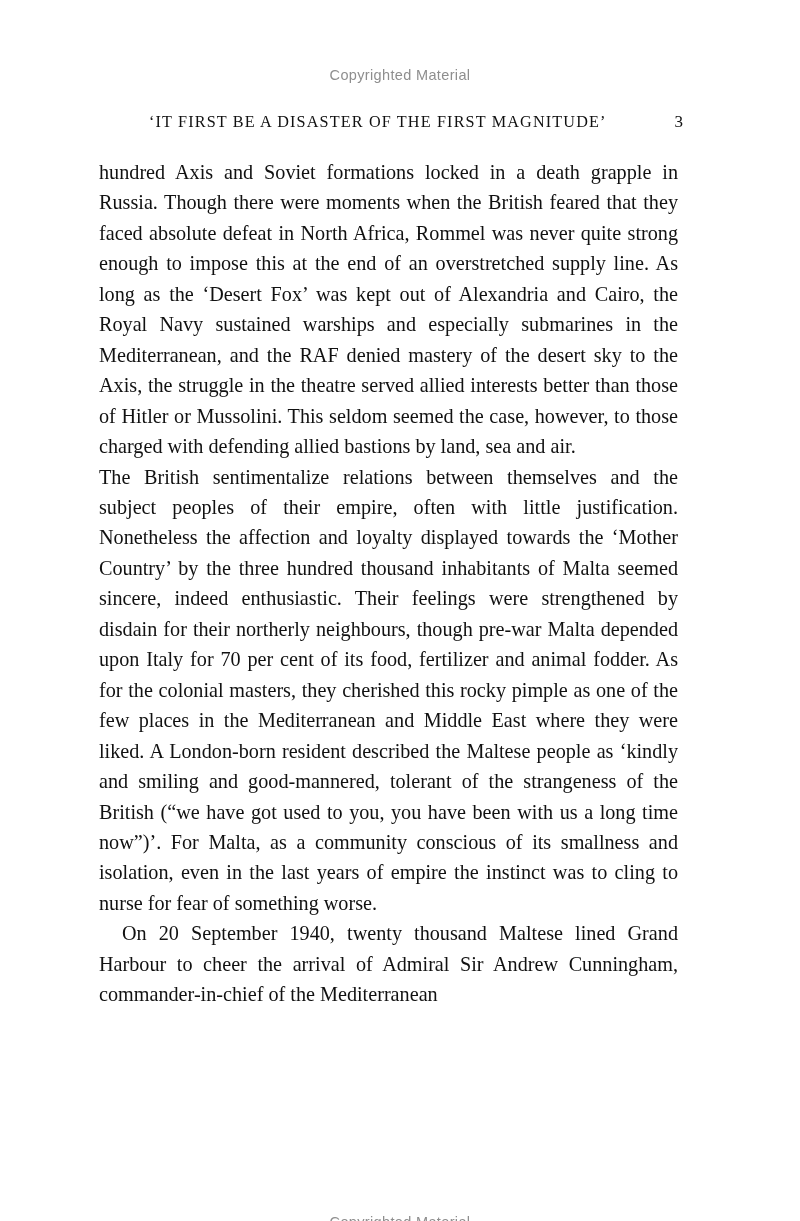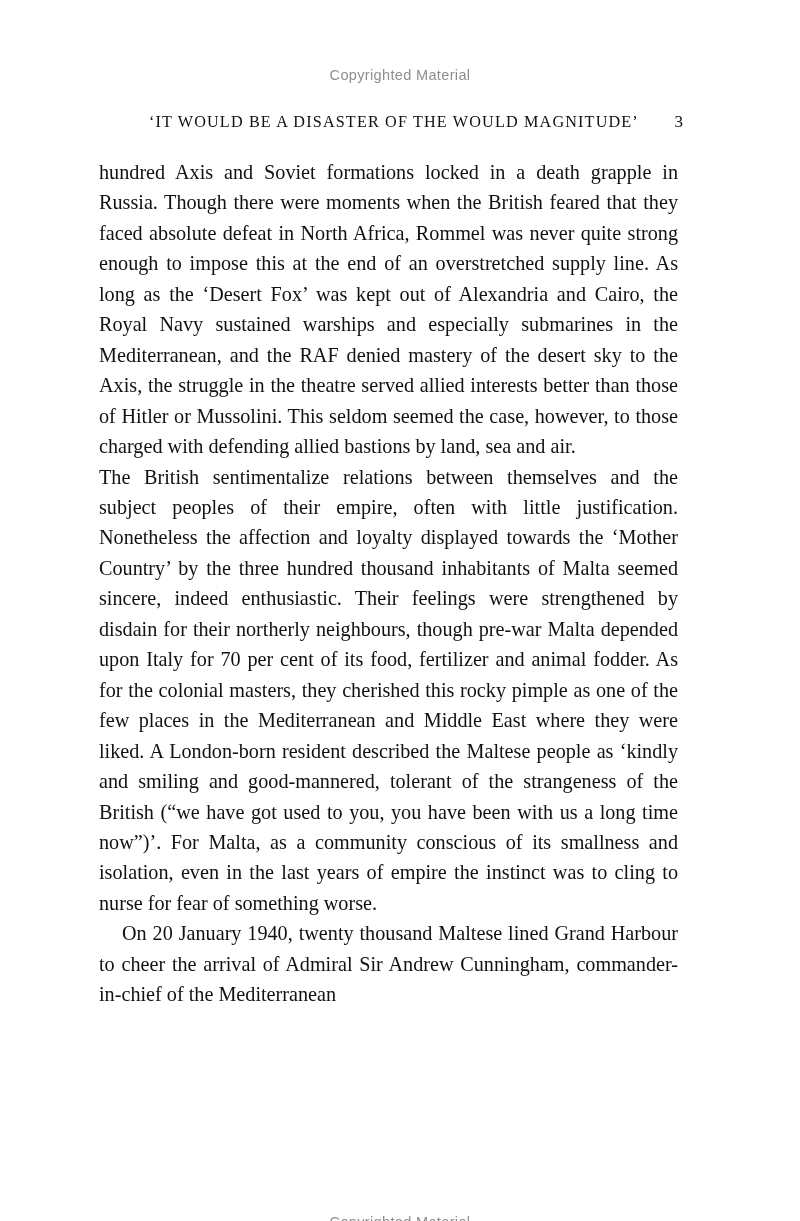--- a/index.html
+++ b/index.html
@@ -93,29 +93,29 @@
   .para { text-align-last: left; }
 </style>
 </head>
 <body>
 
 <div class="page">
 
   <div class="watermark watermark-top">Copyrighted Material</div>
 
   <div class="running-head">
-    <div class="running-head-title">‘IT WOULD BE A DISASTER OF THE WOULD MAGNITUDE’</div>
+    <div class="running-head-title">‘IT FIRST BE A DISASTER OF THE FIRST MAGNITUDE’</div>
     <div class="folio">3</div>
   </div>
 
   <div class="text-block">
 
     <p class="para">hundred Axis and Soviet formations locked in a death grapple in Russia. Though there were moments when the British feared that they faced absolute defeat in North Africa, Rommel was never quite strong enough to impose this at the end of an over­stretched supply line. As long as the ‘Desert Fox’ was kept out of Alexandria and Cairo, the Royal Navy sustained warships and especially submarines in the Mediterranean, and the RAF denied mastery of the desert sky to the Axis, the struggle in the theatre served allied interests better than those of Hitler or Mussolini. This seldom seemed the case, however, to those charged with defending allied bastions by land, sea and air.</p>
 
     <p class="para para-gap">The British sentimentalize relations between themselves and the subject peoples of their empire, often with little justifica­tion. Nonetheless the affection and loyalty displayed towards the ‘Mother Country’ by the three hundred thousand inhabit­ants of Malta seemed sincere, indeed enthusiastic. Their feel­ings were strengthened by disdain for their northerly neighbours, though pre-war Malta depended upon Italy for 70 per cent of its food, fertilizer and animal fodder. As for the colonial masters, they cherished this rocky pimple as one of the few places in the Mediterranean and Middle East where they were liked. A London-born resident described the Maltese people as ‘kindly and smiling and good-mannered, tolerant of the strangeness of the British (“we have got used to you, you have been with us a long time now”)’. For Malta, as a commu­nity conscious of its smallness and isolation, even in the last years of empire the instinct was to cling to nurse for fear of something worse.</p>
 
-    <p class="para para-indent">On 20 January 1940, twenty thousand Maltese lined Grand Harbour to cheer the arrival of Admiral Sir Andrew Cunningham, commander-in-chief of the Mediterranean</p>
+    <p class="para para-indent">On 20 September 1940, twenty thousand Maltese lined Grand Harbour to cheer the arrival of Admiral Sir Andrew Cunningham, commander-in-chief of the Mediterranean</p>
 
   </div>
 
   <div class="watermark watermark-bottom">Copyrighted Material</div>
 
 </div>
 
 </body></html>

